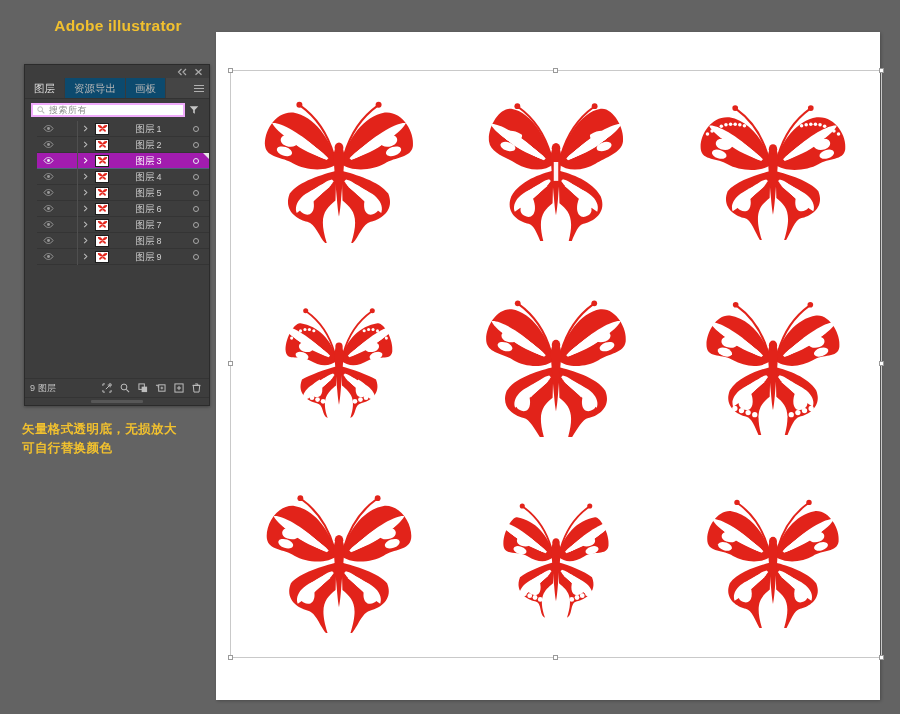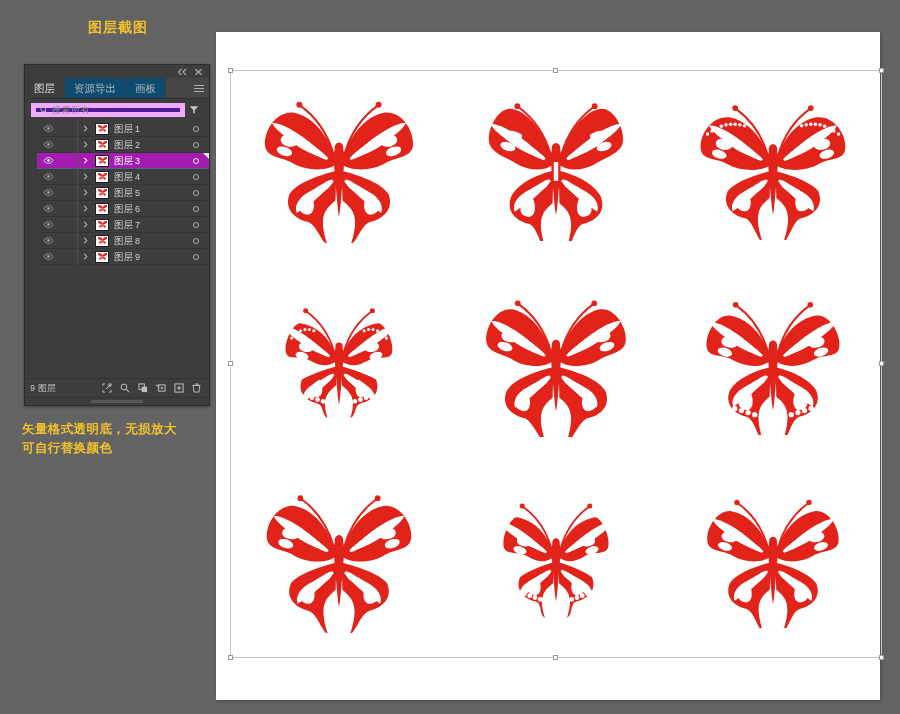--- a/index.html
+++ b/index.html
@@ -25,21 +25,21 @@
 
   
   #caption-block{position:absolute;left:22px;top:420px;width:196px;text-align:left;}
   .caption-line{font-size:12.5px;font-weight:bold;color:#f2c12e;line-height:19px;letter-spacing:.4px;}
 
   
   #layers-panel{
     position:absolute;left:24px;top:64px;width:186px;height:342px;
     background:#3d3d3d;border:1px solid #2b2b2b;box-sizing:border-box;
     box-shadow:0 1px 3px rgba(0,0,0,.35);
-    display:flex;flex-direction:column;
+    display:flex;flex-direction:column;text-align:center;
   }
   .panel-topbar{
     height:13px;background:#3d3d3d;display:flex;align-items:center;
     justify-content:flex-end;padding-right:4px;flex:none;
   }
   .topbar-ico{
     width:13px;height:11px;margin-left:3px;color:#a9a9a9;font-size:8px;
     display:flex;align-items:center;justify-content:center;line-height:1;
   }
   .topbar-ico svg{display:block;}
@@ -58,21 +58,21 @@
     width:20px;display:flex;align-items:center;justify-content:center;background:#454545;
   }
   .menu-bars{width:10px;}
   .menu-bars i{display:block;height:1px;background:#b0b0b0;margin:2px 0;}
 
   .panel-search{
     height:22px;background:#3d3d3d;display:flex;align-items:center;
     padding:0 6px;flex:none;
   }
   .search-box{
-    flex:1;height:14px;background:#4c1d95;border:5px solid #f0abfc;
+    flex:1;height:14px;background:#ffffff;border:2px solid #f0abfc;
     display:flex;align-items:center;padding:0 4px;box-sizing:border-box;
   }
   .search-box svg{flex:none;}
   .search-ph{
     font-size:9px;color:#8d8d8d;margin-left:4px;letter-spacing:.5px;line-height:1;
   }
   .filter-ico{width:18px;display:flex;align-items:center;justify-content:center;}
 
   .layer-list{
     flex:1;background:#3d3d3d;overflow:hidden;position:relative;
@@ -155,21 +155,21 @@
     position:absolute;left:14px;top:38px;width:652px;height:588px;
     display:grid;grid-template-columns:repeat(3,1fr);grid-template-rows:repeat(3,1fr);
   }
   .bf-cell{display:flex;align-items:center;justify-content:center;}
   .bf-cell svg{display:block;}
 </style>
 </head>
 <body>
 
 <div id="title-block">
-  <div id="title-sub">图层截图</div>
+  <div id="title-main">Adobe illustrator</div>
 </div>
 
 <div id="layers-panel">
 
   <div class="panel-topbar">
     <div class="topbar-ico">
       <svg width="11" height="8" viewBox="0 0 11 8">
           <path d="M4.5 1L1.5 4l3 3M9 1L6 4l3 3" fill="none" stroke="#a9a9a9" stroke-width="1.2"></path>
         </svg>
     </div>

